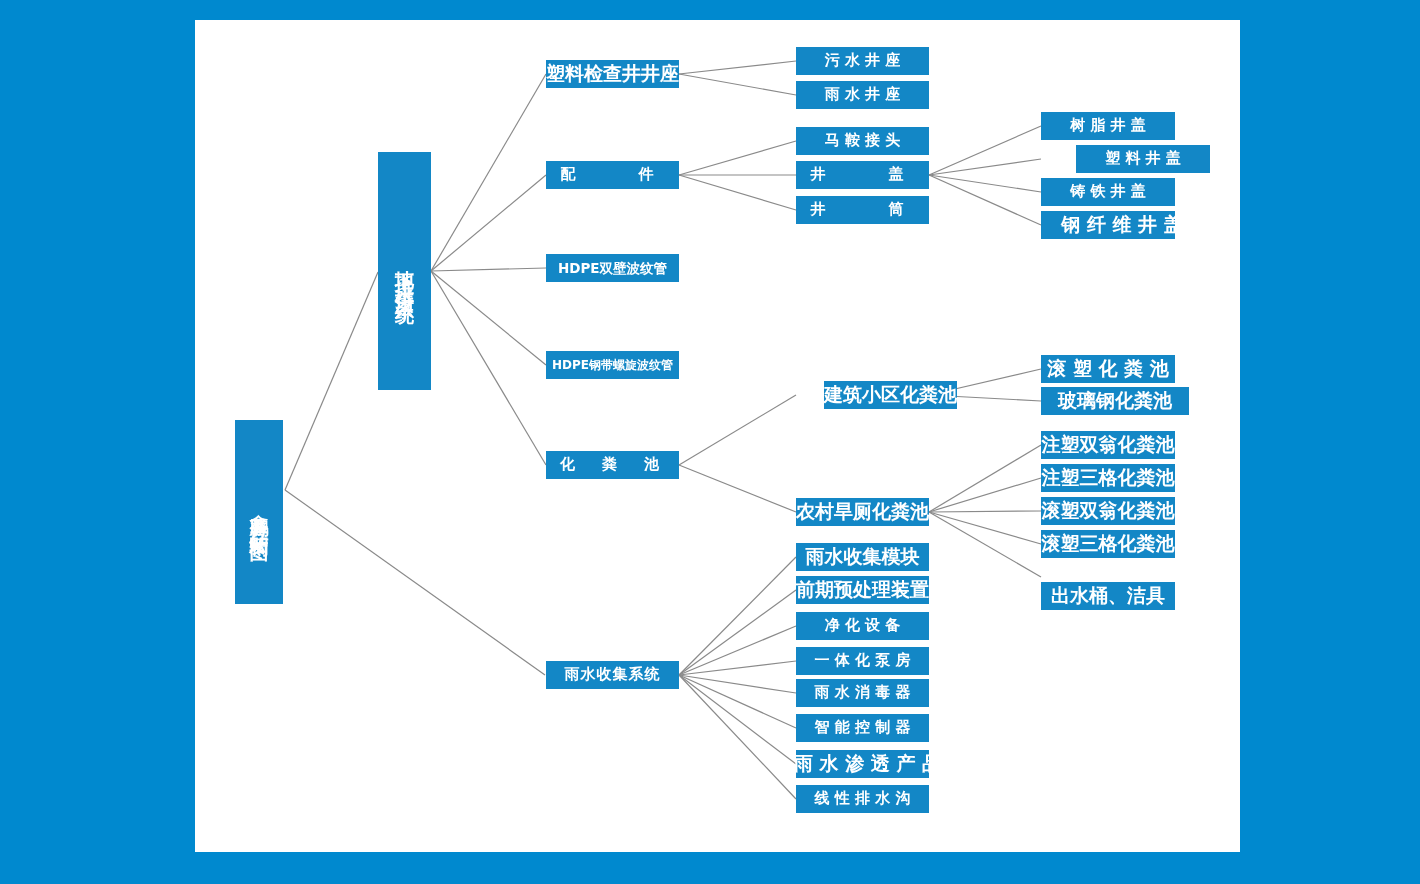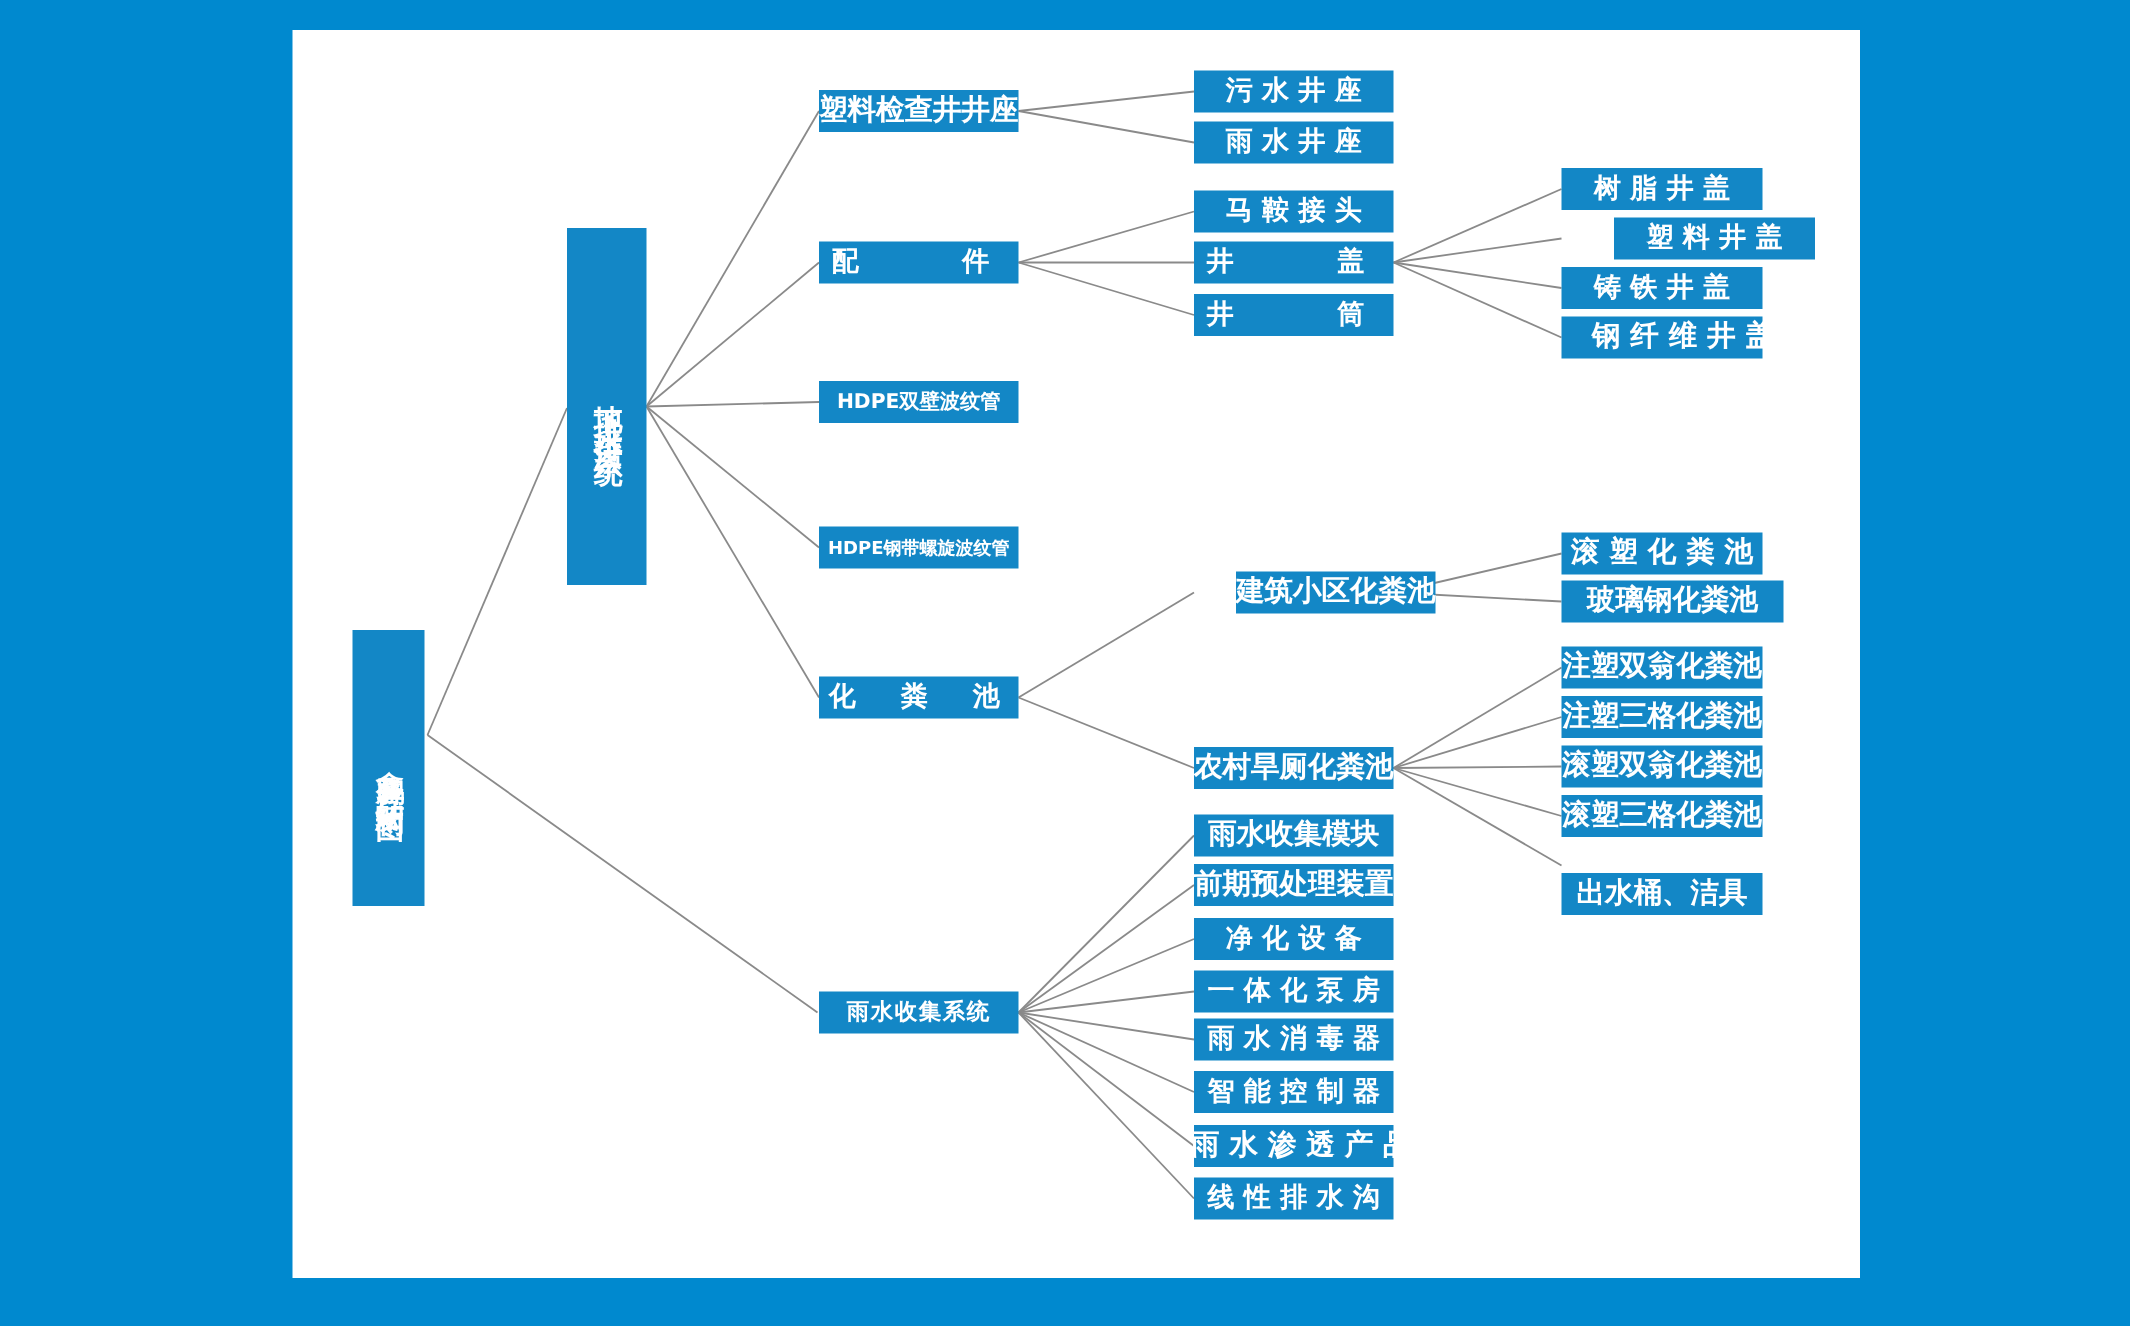--- a/index.html
+++ b/index.html
@@ -31,21 +31,21 @@
   }
   .node.v{
     writing-mode:vertical-rl;
     text-orientation:upright;
     letter-spacing:5px;
     font-size:19px;
     font-weight:700;
     padding-top:6px;
   }
   .node.h{
-    font-size:18px;
+    font-size:15px;
     font-weight:700;
     letter-spacing:0px;
   }
   .node.sp{letter-spacing:5px;}
   .node.sp2{letter-spacing:11px;}
   .node.tight{font-size:19px;letter-spacing:0px;}
   .node.tiny{font-size:13.5px;letter-spacing:0px;}
 </style>
 </head>
 <body>

